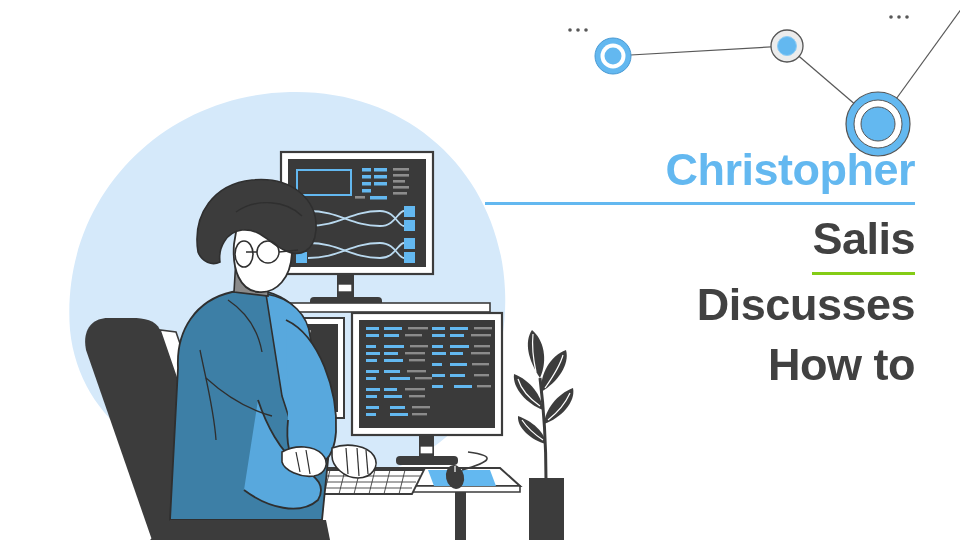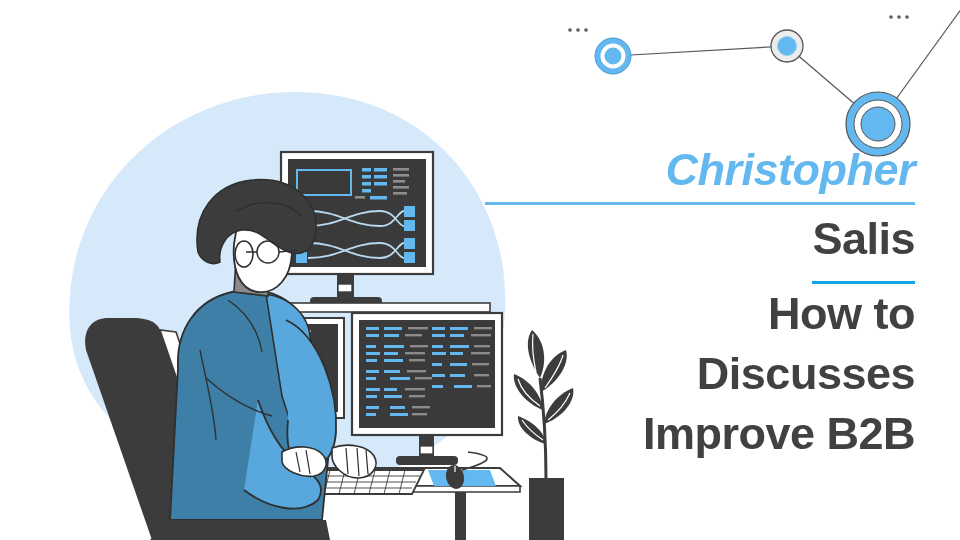--- a/index.html
+++ b/index.html
@@ -54,36 +54,35 @@
     display: block;
     font-weight: bold;
     font-size: 45px;
     line-height: 60px;
     letter-spacing: -0.5px;
     color: #414141;
     white-space: nowrap;
   }
   .title-line.accent {
     color: #63b8f0;
-    font-style: italic;
   }
   .title-line.underline-accent {
     border-bottom: 3px solid #63b8f0;
     display: block;
     padding-bottom: 2px;
     margin-bottom: 4px;
   }
   .title-line.underline-dark {
     position: relative;
     display: block;
   }
   .title-line.underline-dark .uline {
     display: inline-block;
-    border-bottom: 3px solid #0ea5e9;
-    padding-bottom: 12px;
+    border-bottom: 3px solid #84cc16;
+    padding-bottom: 3px;
   }
 </style>
 </head>
 <body>
 
 <div class="slide">
 
   <div class="illustration">
     <svg width="620" height="540" viewBox="0 0 620 540" xmlns="http://www.w3.org/2000/svg">
       <defs>
@@ -401,18 +400,17 @@
         <circle cx="891" cy="17" r="1.8"></circle>
           <circle cx="899" cy="17" r="1.8"></circle>
           <circle cx="907" cy="17" r="1.8"></circle>
       </g>
     </svg>
   </div>
 
   <div class="title-block">
     <span class="title-line accent underline-accent">Christopher</span>
     <span class="title-line underline-dark"><span class="uline">Salis</span></span>
+    <span class="title-line">Discusses</span>
     <span class="title-line">How to</span>
-    <span class="title-line">Discusses</span>
-    <span class="title-line">Improve B2B</span>
   </div>
 
 </div>
 
 </body></html>

